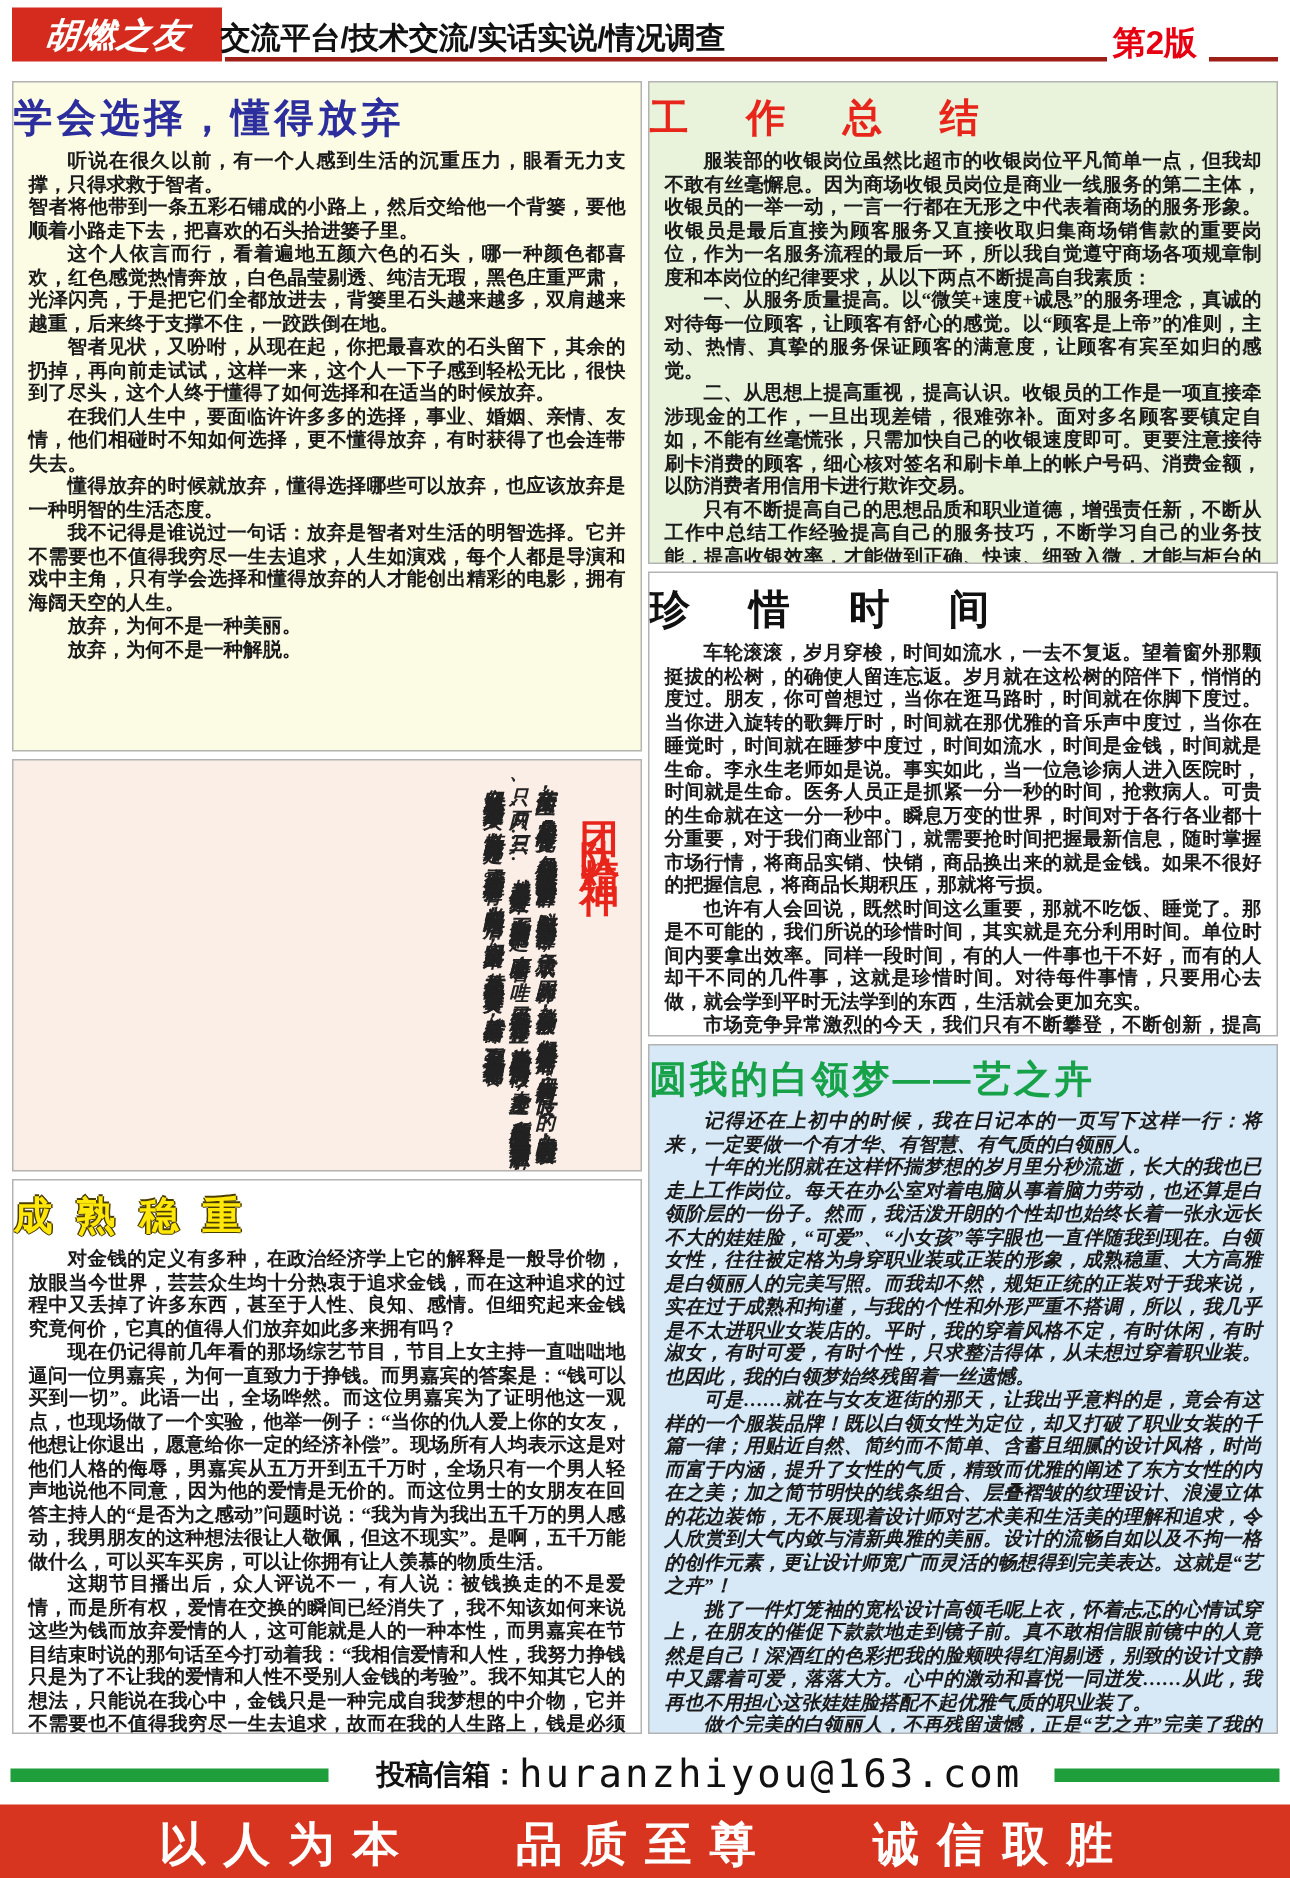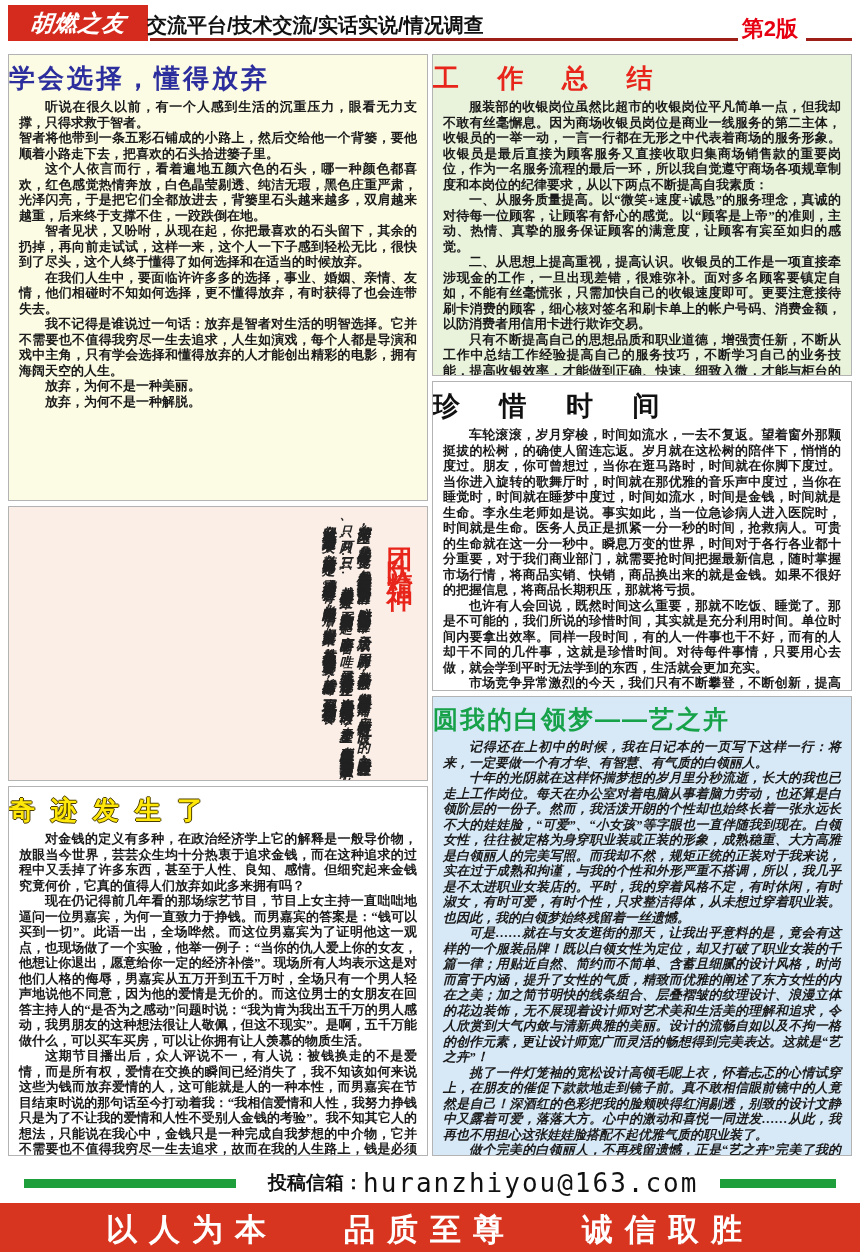--- a/index.html
+++ b/index.html
@@ -73,21 +73,21 @@
 
   .box-time { height:310px; background:#ffffff; }
   .title-time { color:#111111; font-size:27px; letter-spacing:16px; font-family:"Liberation Sans","DejaVu Sans",sans-serif; }
 
   .box-dream { height:460px; background:#d7e9f7; }
   .title-dream { color:#17a24a; font-size:25px; letter-spacing:2px; font-family:"Liberation Sans","DejaVu Sans",sans-serif; }
   .box-dream p { font-style:italic; }
 
   
   .mailbox-row {
-    display:flex; align-items:center; height:40px; padding:0 24px; margin-top:2px;
+    display:flex; align-items:center; height:40px; padding:0 7px; margin-top:2px;
   }
   .green-bar { height:9px; background:#1f9e3c; }
   .green-bar.left { width:212px; margin-right:32px; }
   .green-bar.right { flex:1; margin-left:22px; }
   .mail-label {
     font-family:"Liberation Sans","DejaVu Sans",sans-serif;
     font-weight:bold; font-size:19px; color:#111; white-space:nowrap;
   }
   .mail-email {
     font-family:"DejaVu Sans Mono","Liberation Mono",monospace;
@@ -121,33 +121,34 @@
 
     <div class="col">
 
       <div class="box box-choose">
         <div class="art-title title-choose">学会选择，懂得放弃</div>
         <p>听说在很久以前，有一个人感到生活的沉重压力，眼看无力支撑，只得求救于智者。</p>
         <p class="noindent">智者将他带到一条五彩石铺成的小路上，然后交给他一个背篓，要他顺着小路走下去，把喜欢的石头拾进篓子里。</p>
         <p>这个人依言而行，看着遍地五颜六色的石头，哪一种颜色都喜欢，红色感觉热情奔放，白色晶莹剔透、纯洁无瑕，黑色庄重严肃，光泽闪亮，于是把它们全都放进去，背篓里石头越来越多，双肩越来越重，后来终于支撑不住，一跤跌倒在地。</p>
         <p>智者见状，又吩咐，从现在起，你把最喜欢的石头留下，其余的扔掉，再向前走试试，这样一来，这个人一下子感到轻松无比，很快到了尽头，这个人终于懂得了如何选择和在适当的时候放弃。</p>
         <p>在我们人生中，要面临许许多多的选择，事业、婚姻、亲情、友情，他们相碰时不知如何选择，更不懂得放弃，有时获得了也会连带失去。</p>
+        <p>懂得放弃的时候就放弃，懂得选择哪些可以放弃，也应该放弃是一种明智的生活态度。</p>
         <p>我不记得是谁说过一句话：放弃是智者对生活的明智选择。它并不需要也不值得我穷尽一生去追求，人生如演戏，每个人都是导演和戏中主角，只有学会选择和懂得放弃的人才能创出精彩的电影，拥有海阔天空的人生。</p>
         <p>放弃，为何不是一种美丽。</p>
         <p>放弃，为何不是一种解脱。</p>
 
       </div>
 
       <div class="box box-team">
         <div class="team-body">在茫茫的大海上，几只零星的海豚在觅食，忽然它们欣喜的看到海洋深处游动着一个很大的鱼群，这时它们并没有为饥饿冲向鱼群，急于求成，因为那样，鱼群就会被冲散，它们游动着尾巴在鱼群后面，用特有的声音“吱吱”的，向大海的远方召唤，一只、两只、三只……越来越多的伙伴游了过来，不断地加入到队伍中一起，高声呼唤着！哇！已经五十多只了它们还没有停止！当海豚的数量汇到一百多只的时候，奇迹发生了，所有的海豚围着鱼群形成一个球状把鱼群围在中心，它们分成小组有秩序地冲进球形中央，慌乱的鱼群无路可走，变成了这些海豚的腹中佳肴。当中间的海豚吃饱后，它们就会游出来，替换在外面的伙伴让它们进去美餐，就这样不断循环，直到最后每一只海豚都得到饱餐。</div>
         <div class="team-title">团队精神</div>
       </div>
 
       <div class="box box-money">
-        <div class="art-title title-money">奇迹发生了</div>
+        <div class="art-title title-money">成熟稳重</div>
         <p>对金钱的定义有多种，在政治经济学上它的解释是一般导价物，放眼当今世界，芸芸众生均十分热衷于追求金钱，而在这种追求的过程中又丢掉了许多东西，甚至于人性、良知、感情。但细究起来金钱究竟何价，它真的值得人们放弃如此多来拥有吗？</p>
         <p>现在仍记得前几年看的那场综艺节目，节目上女主持一直咄咄地逼问一位男嘉宾，为何一直致力于挣钱。而男嘉宾的答案是：“钱可以买到一切”。此语一出，全场哗然。而这位男嘉宾为了证明他这一观点，也现场做了一个实验，他举一例子：“当你的仇人爱上你的女友，他想让你退出，愿意给你一定的经济补偿”。现场所有人均表示这是对他们人格的侮辱，男嘉宾从五万开到五千万时，全场只有一个男人轻声地说他不同意，因为他的爱情是无价的。而这位男士的女朋友在回答主持人的“是否为之感动”问题时说：“我为肯为我出五千万的男人感动，我男朋友的这种想法很让人敬佩，但这不现实”。是啊，五千万能做什么，可以买车买房，可以让你拥有让人羡慕的物质生活。</p>
         <p>这期节目播出后，众人评说不一，有人说：被钱换走的不是爱情，而是所有权，爱情在交换的瞬间已经消失了，我不知该如何来说这些为钱而放弃爱情的人，这可能就是人的一种本性，而男嘉宾在节目结束时说的那句话至今打动着我：“我相信爱情和人性，我努力挣钱只是为了不让我的爱情和人性不受别人金钱的考验”。我不知其它人的想法，只能说在我心中，金钱只是一种完成自我梦想的中介物，它并不需要也不值得我穷尽一生去追求，故而在我的人生路上，钱是必须的，但我不想就此论为它的奴隶，一辈子受起驱使。在权衡利弊之时我会致力于做钱的主人，利用它去完成自己的梦想。</p>
 
       </div>
     </div>
 
     <div class="col">
 
       <div class="box box-work">

